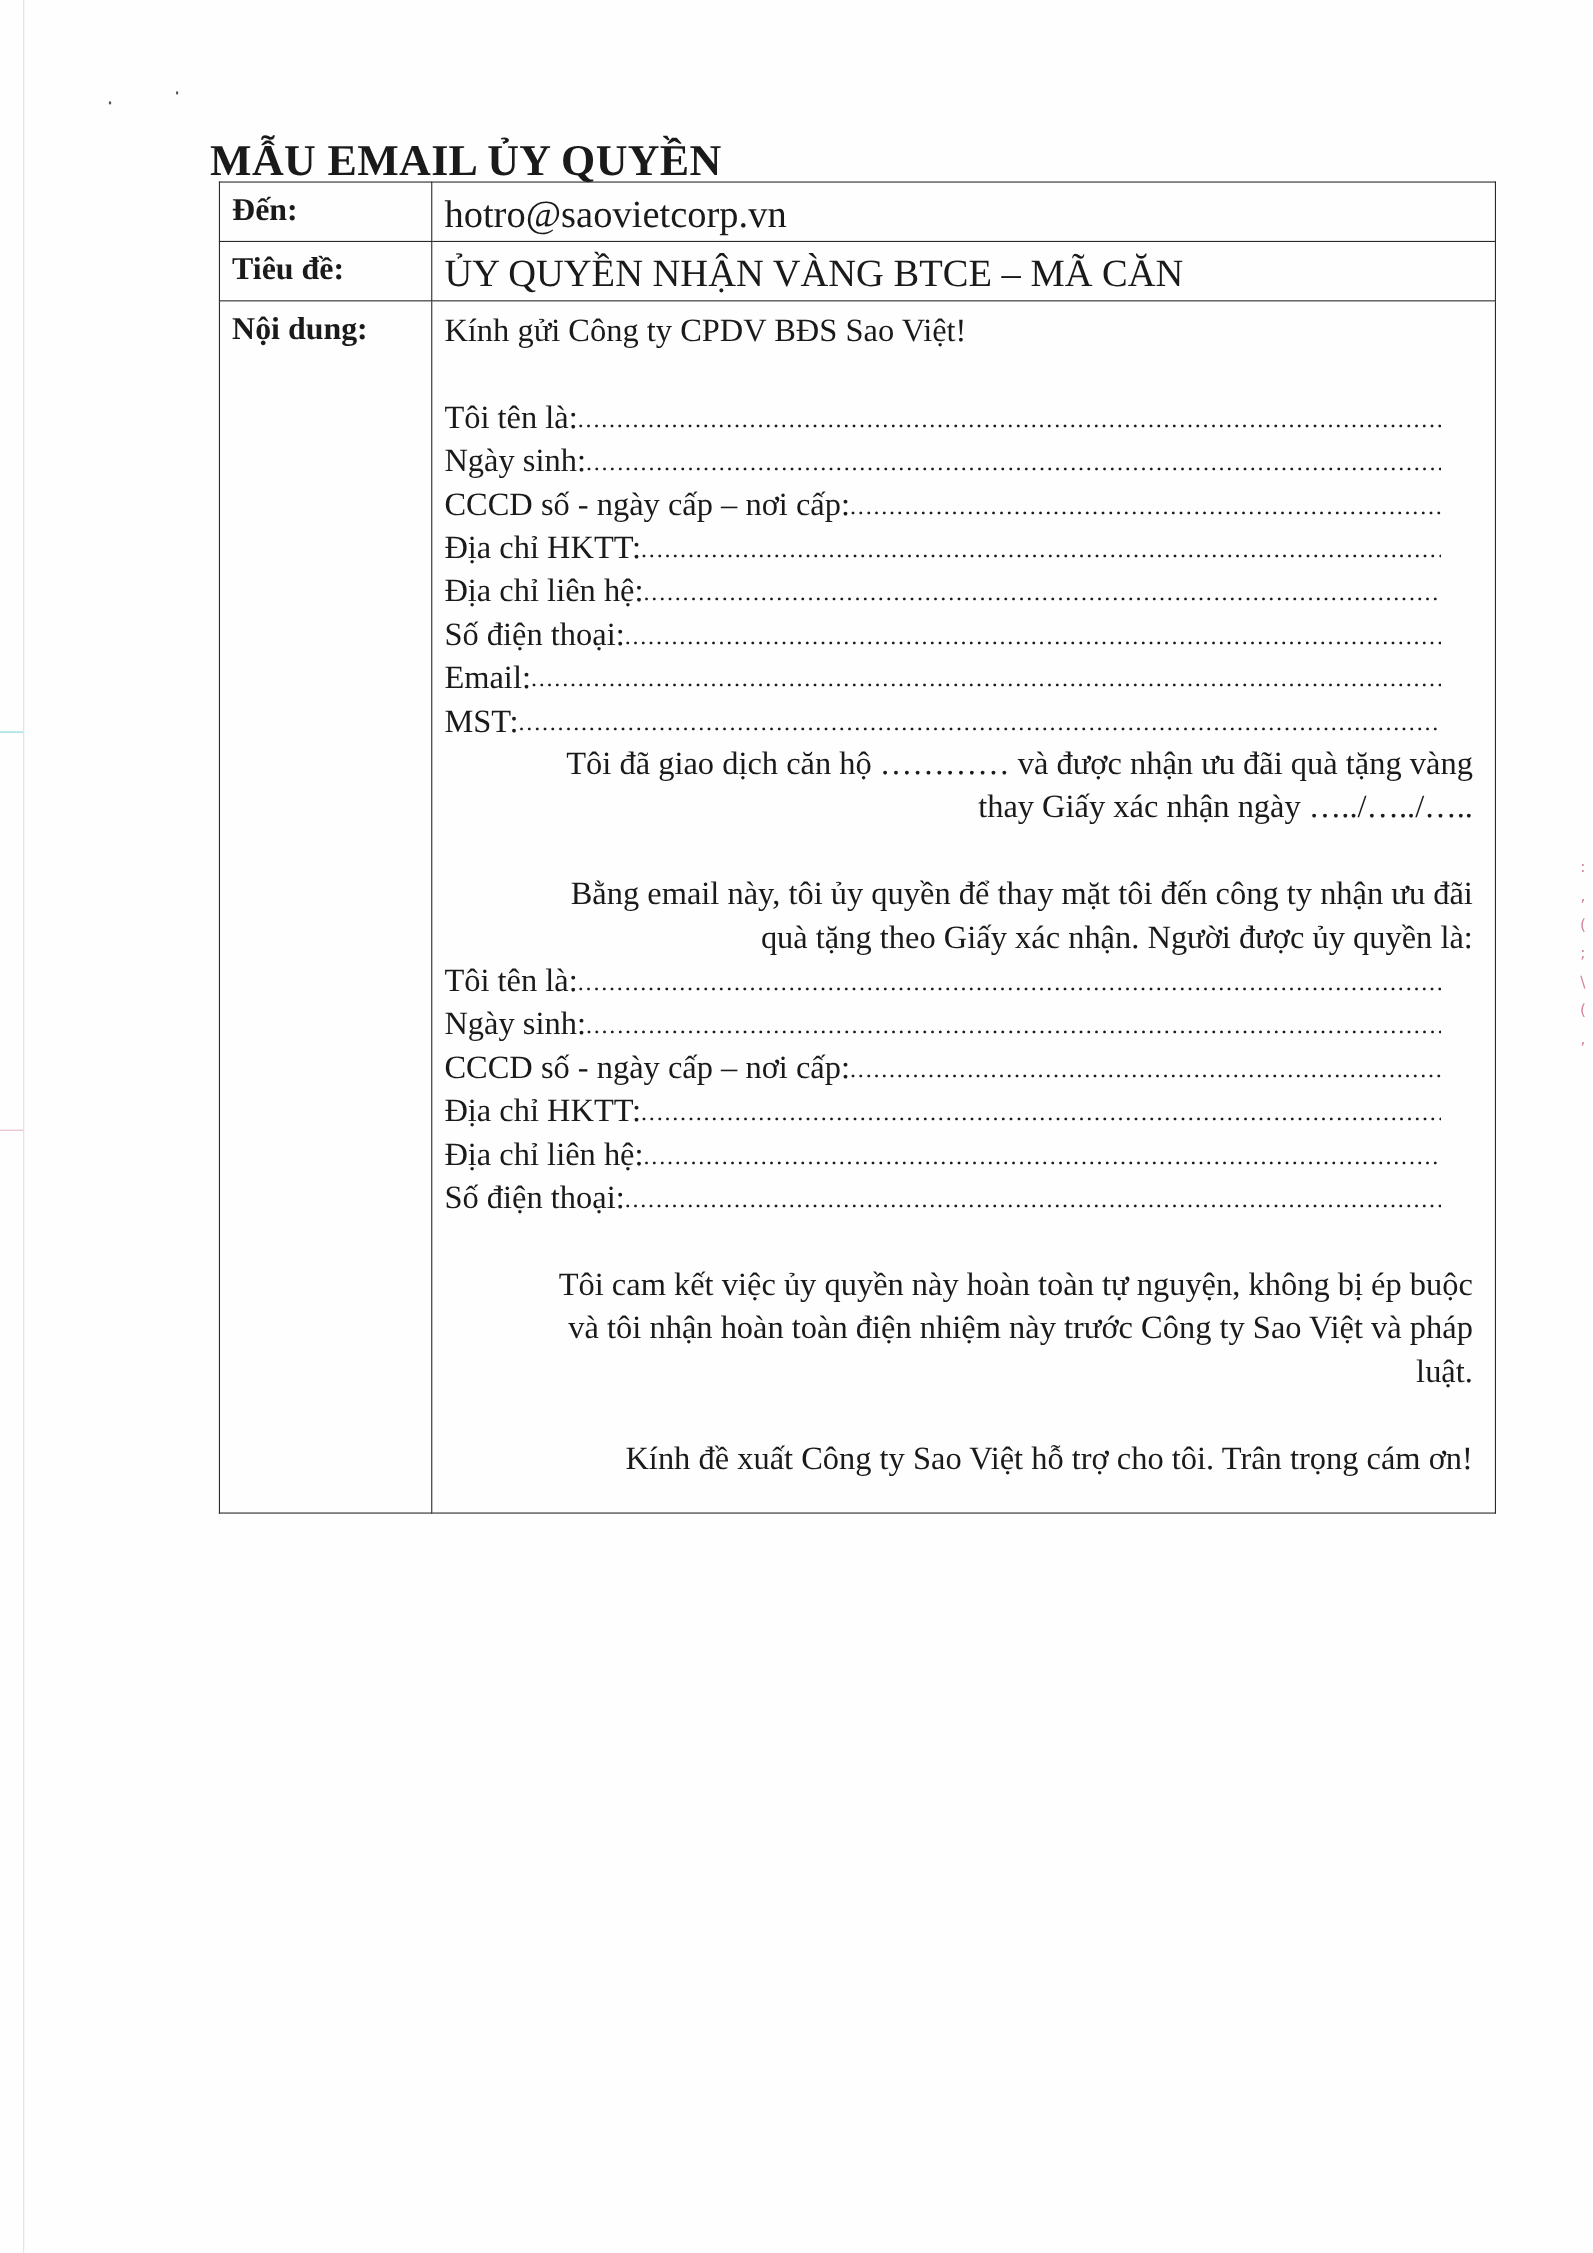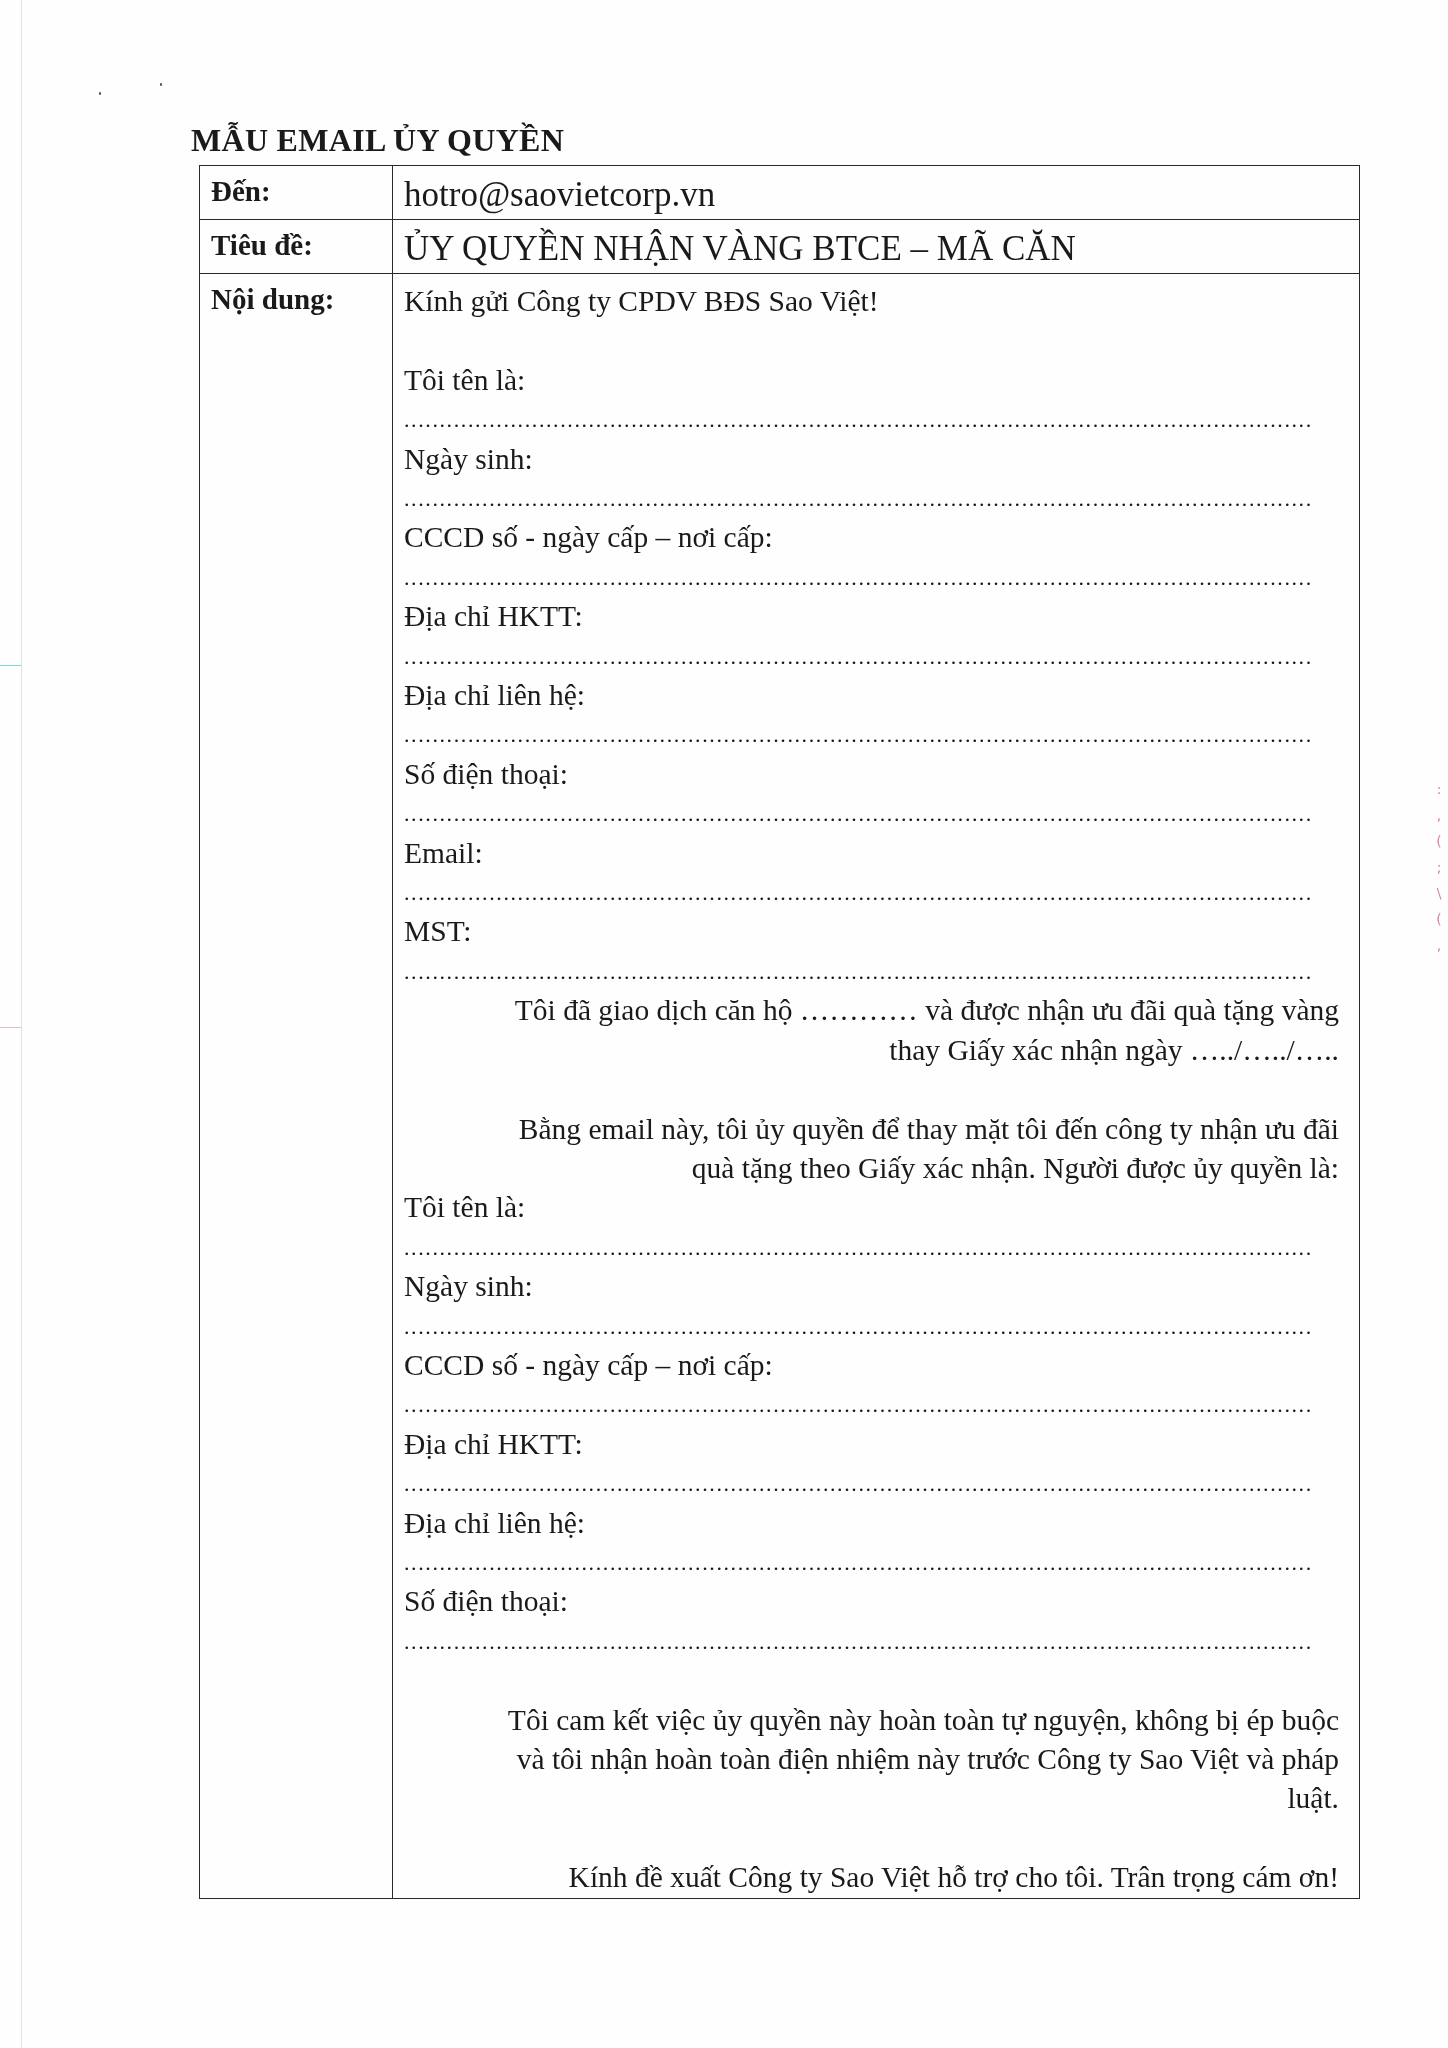--- a/index.html
+++ b/index.html
@@ -50,21 +50,21 @@
     line-height: 26px;
     opacity: 0.75;
     text-align: center;
   }
 
   .doc-title {
     position: absolute;
     left: 191px;
     top: 122px;
     margin: 0;
-    font-size: 32px;
+    font-size: 40px;
     font-weight: bold;
     letter-spacing: 0.3px;
     white-space: nowrap;
   }
 
   .form-table {
     position: absolute;
     left: 199px;
     top: 165px;
     width: 1161px;
@@ -105,21 +105,20 @@
     margin: 0;
   }
   .content .gap {
     height: 39.4px;
   }
   .field-line {
     display: flex;
     width: 906px;
     white-space: nowrap;
     overflow: hidden;
-    flex-direction: column;
   }
   .field-line .fl-label {
     flex: 0 0 auto;
   }
   .field-line .fl-dots {
     flex: 1 1 auto;
     overflow: hidden;
     font-size: 22px;
     letter-spacing: 1.6px;
     white-space: nowrap;

